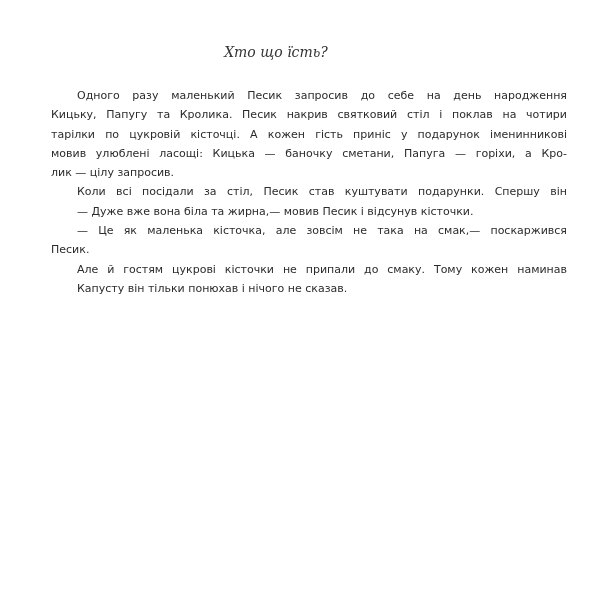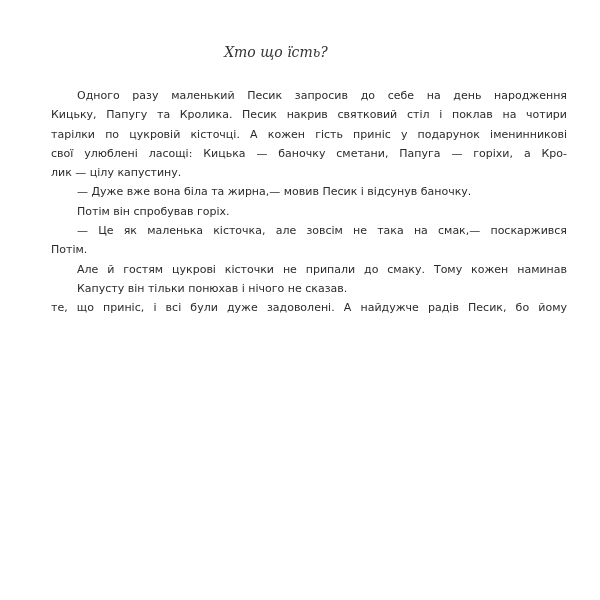--- a/index.html
+++ b/index.html
@@ -64,23 +64,22 @@
 </head>
 <body>
 
 <div class="page">
   <div class="title">Хто що їсть?</div>
 
   <div class="body-text">
     <span class="line justify indent">Одного разу маленький Песик запросив до себе на день народження</span>
     <span class="line justify">Кицьку, Папугу та Кролика. Песик накрив святковий стіл і поклав на чотири</span>
     <span class="line justify">тарілки по цукровій кісточці. А кожен гість приніс у подарунок іменинникові</span>
-    <span class="line justify">свої улюблені ласощі: Кицька — баночку сметани, Папуга — горіхи, а Кро-</span>
-    <span class="line">лик — цілу капустину.</span>
-    <span class="line indent">— Дуже вже вона біла та жирна,— мовив Песик і відсунув баночку.</span>
-    <span class="line indent">Потім він спробував горіх.</span>
+    <span class="line justify">мовив улюблені ласощі: Кицька — баночку сметани, Папуга — горіхи, а Кро-</span>
+    <span class="line">лик — цілу запросив.</span>
+    <span class="line justify indent">Коли всі посідали за стіл, Песик став куштувати подарунки. Спершу він</span>
+    <span class="line indent">— Дуже вже вона біла та жирна,— мовив Песик і відсунув кісточки.</span>
     <span class="line justify indent">— Це як маленька кісточка, але зовсім не така на смак,— поскаржився</span>
-    <span class="line">Потім.</span>
+    <span class="line">Песик.</span>
     <span class="line justify indent">Але й гостям цукрові кісточки не припали до смаку. Тому кожен наминав</span>
     <span class="line indent">Капусту він тільки понюхав і нічого не сказав.</span>
-    <span class="line justify">те, що приніс, і всі були дуже задоволені. А найдужче радів Песик, бо йому</span>
   </div>
 </div>
 
 </body></html>

